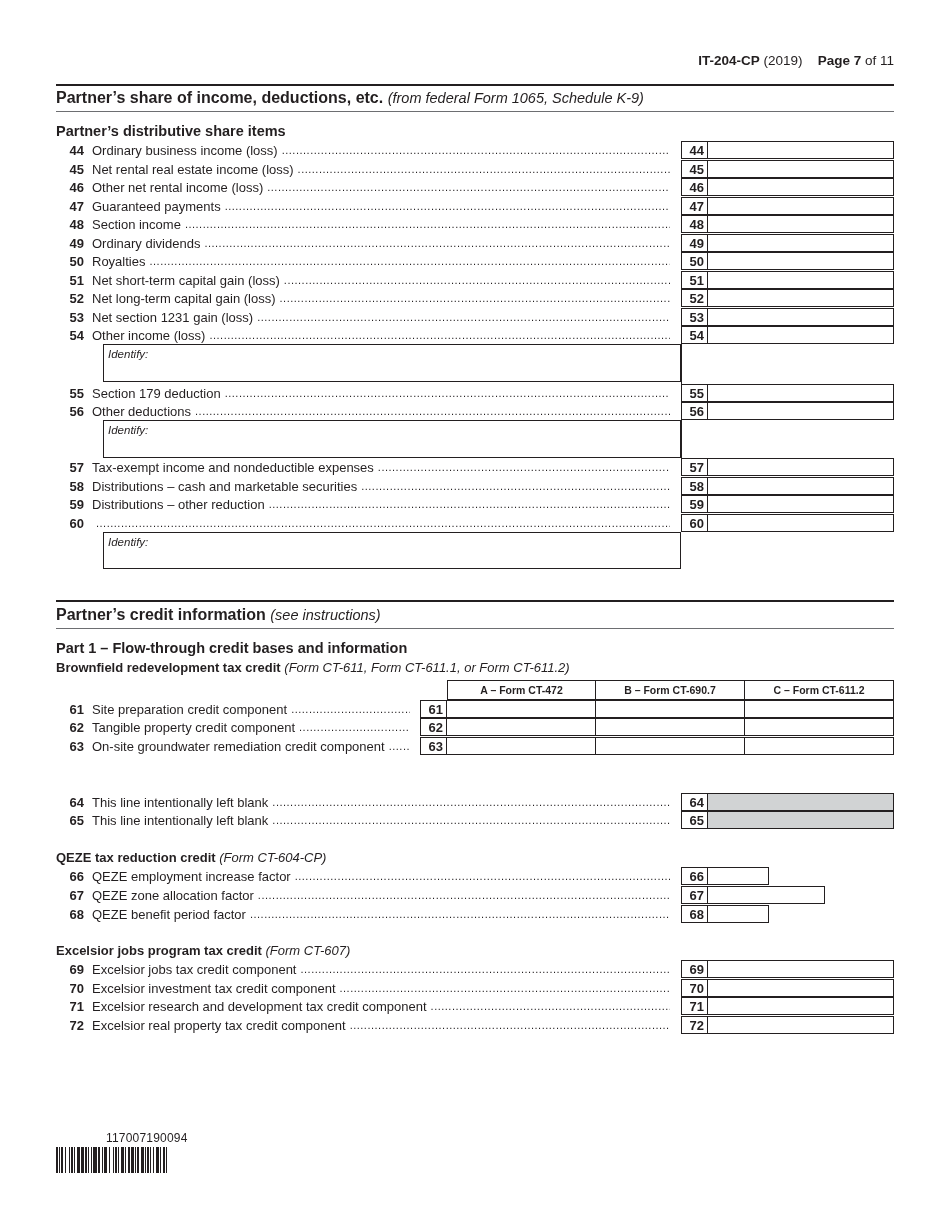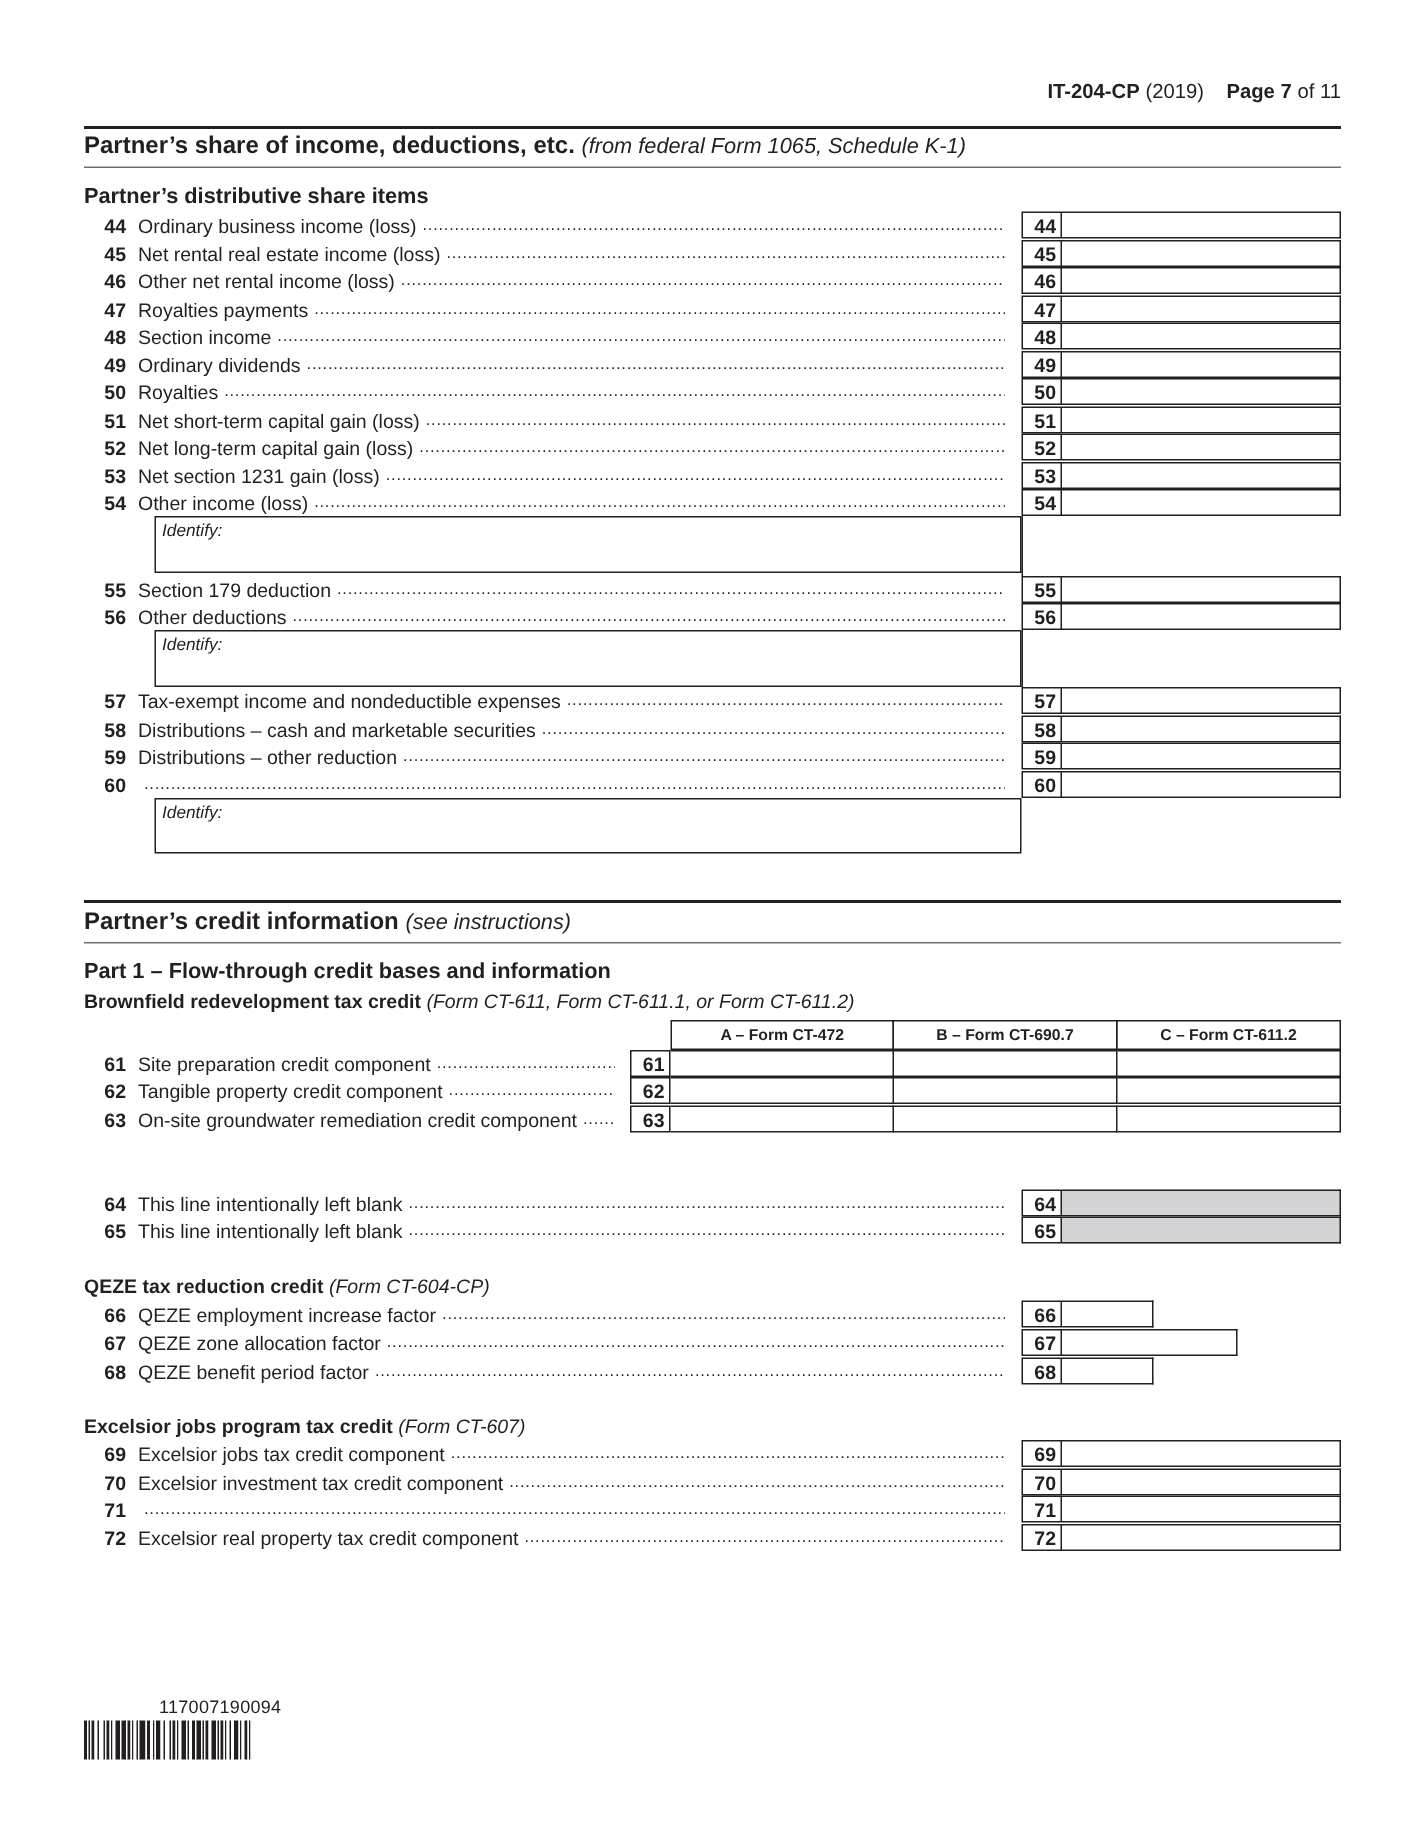--- a/index.html
+++ b/index.html
@@ -36,21 +36,21 @@
   <b>IT-204-CP</b>
   <span>(2019)</span>
   &nbsp;&nbsp;
   <b>Page</b>
   <b>7</b>
   <span>of 11</span>
 </div>
 
 <div class="rule-thick" style="top:84px;"></div>
 <div class="sect-title" style="top:89px;">
-  <span>Partner’s share of income, deductions, etc.</span> <i>(from federal Form 1065, Schedule K-1)</i>
+  <span>Partner’s share of income, deductions, etc.</span> <i>(from federal Form 1065, Schedule K-9)</i>
 </div>
 <div class="rule-thin" style="top:111px;"></div>
 <div class="sub-title" style="top:123px;">Partner’s distributive share items</div>
 
 <div id="s1-lines">
     <div class="line" style="top: 141px; width: 620px;">
       <span class="num">44</span>
       <span class="lbl">Ordinary business income (loss)</span>
       <span class="dots">............................................................................................................................................................................................................................................................................................................</span>
     </div>
@@ -65,21 +65,21 @@
     <div class="field" style="left: 708px; top: 160px; width: 186px;"></div>
     <div class="line" style="top: 178px; width: 620px;">
       <span class="num">46</span>
       <span class="lbl">Other net rental income (loss)</span>
       <span class="dots">............................................................................................................................................................................................................................................................................................................</span>
     </div>
     <div class="boxnum" style="left: 681px; top: 178px;">46</div>
     <div class="field" style="left: 708px; top: 178px; width: 186px;"></div>
     <div class="line" style="top: 197px; width: 620px;">
       <span class="num">47</span>
-      <span class="lbl">Royalties payments</span>
+      <span class="lbl">Guaranteed payments</span>
       <span class="dots">............................................................................................................................................................................................................................................................................................................</span>
     </div>
     <div class="boxnum" style="left: 681px; top: 197px;">47</div>
     <div class="field" style="left: 708px; top: 197px; width: 186px;"></div>
     <div class="line" style="top: 215px; width: 620px;">
       <span class="num">48</span>
       <span class="lbl">Section income</span>
       <span class="dots">............................................................................................................................................................................................................................................................................................................</span>
     </div>
     <div class="boxnum" style="left: 681px; top: 215px;">48</div>
@@ -273,20 +273,21 @@
     <div class="field" style="left: 708px; top: 960px; width: 186px;"></div>
     <div class="line" style="top: 979px; width: 620px;">
       <span class="num">70</span>
       <span class="lbl">Excelsior investment tax credit component</span>
       <span class="dots">............................................................................................................................................................................................................................................................................................................</span>
     </div>
     <div class="boxnum" style="left: 681px; top: 979px;">70</div>
     <div class="field" style="left: 708px; top: 979px; width: 186px;"></div>
     <div class="line" style="top: 997px; width: 620px;">
       <span class="num">71</span>
+      <span class="lbl">Excelsior research and development tax credit component</span>
       <span class="dots">............................................................................................................................................................................................................................................................................................................</span>
     </div>
     <div class="boxnum" style="left: 681px; top: 997px;">71</div>
     <div class="field" style="left: 708px; top: 997px; width: 186px;"></div>
     <div class="line" style="top: 1016px; width: 620px;">
       <span class="num">72</span>
       <span class="lbl">Excelsior real property tax credit component</span>
       <span class="dots">............................................................................................................................................................................................................................................................................................................</span>
     </div>
     <div class="boxnum" style="left: 681px; top: 1016px;">72</div>

